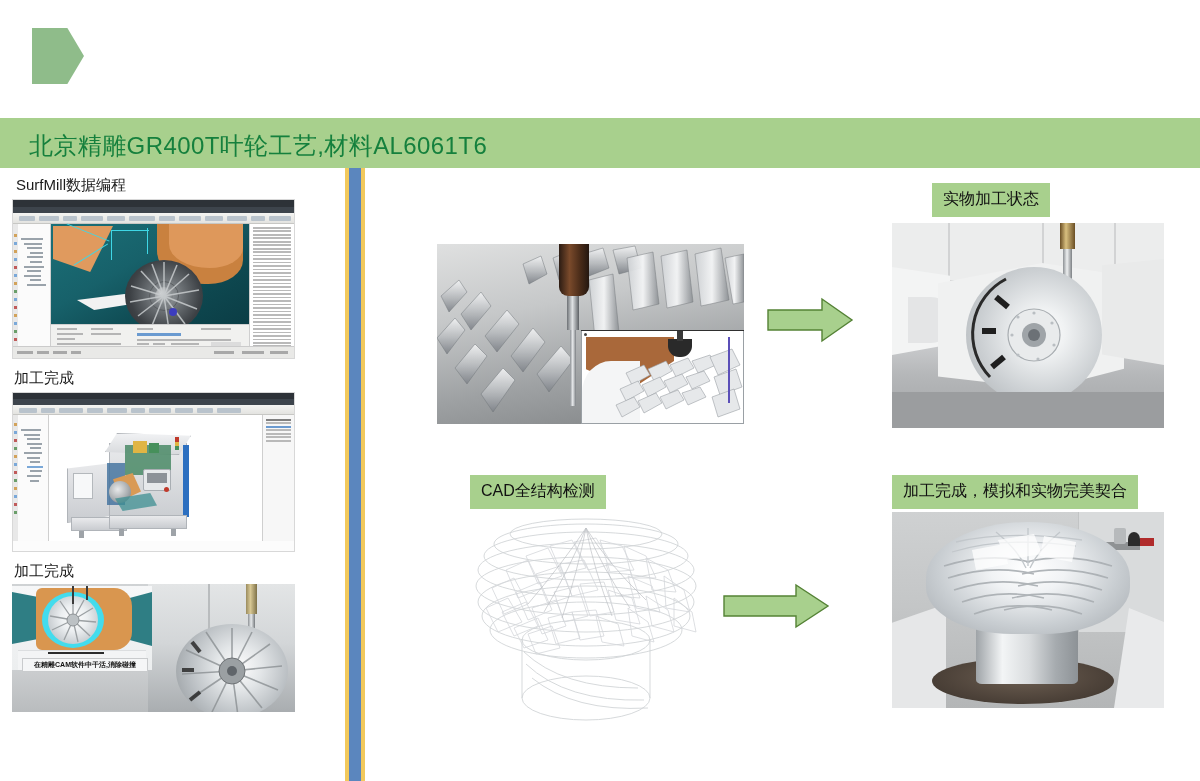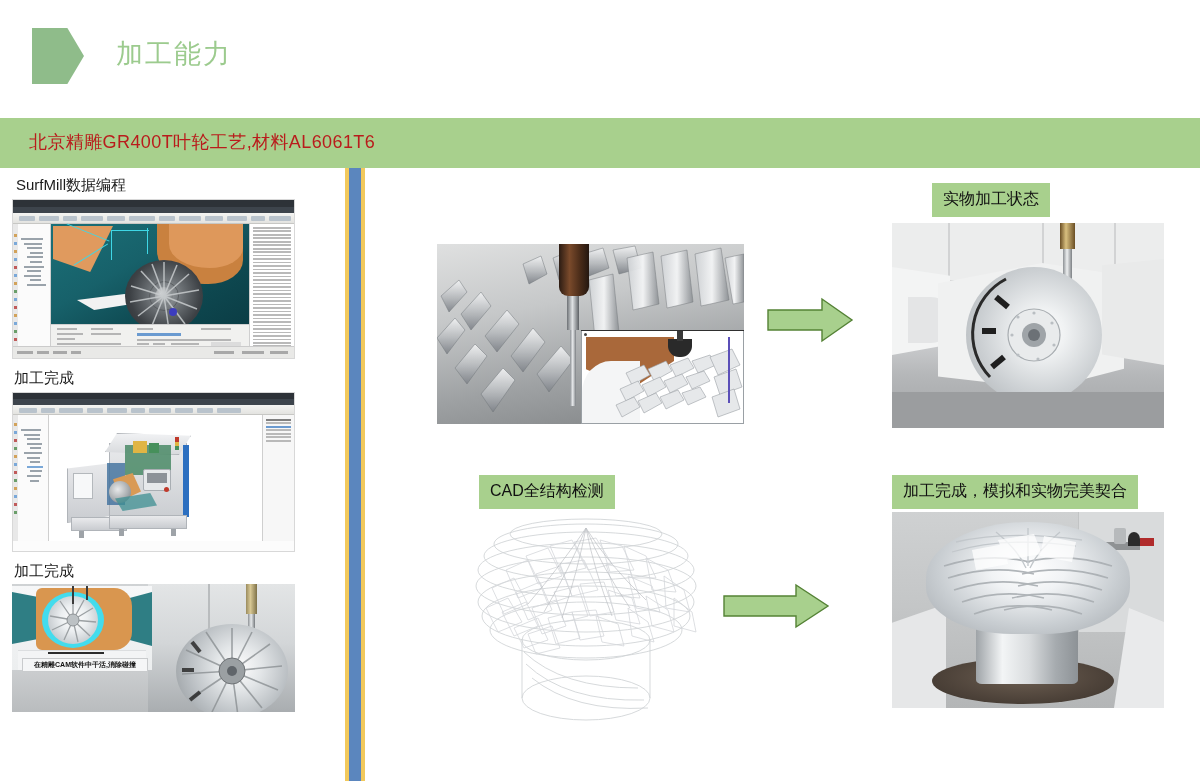--- a/index.html
+++ b/index.html
@@ -25,21 +25,21 @@
   }
 
   
   .title-band {
     position: absolute; left: 0; top: 118px;
     width: 1200px; height: 50px;
     background: #a8d08d;
   }
   .title-band-text {
     position: absolute; left: 29px; top: 130px;
-    font-size: 18px; color: #b91c1c; letter-spacing: 0.4px;
+    font-size: 24px; color: #15803d; letter-spacing: 0.4px;
     white-space: nowrap;
   }
 
   
   .divider {
     position: absolute; left: 345px; top: 168px;
     width: 20px; height: 613px;
     background: #f2c95c;
   }
   .divider-inner {
@@ -95,21 +95,20 @@
   .cam2 { background:#fcfcfc; }
   .machine-body { position:absolute; background: linear-gradient(180deg,#e9eaec,#c9ccd0); border:1px solid #b0b4b9; }
   svg.arrow-svg { position:absolute; display:block; }
 </style>
 </head>
 <body>
 
 <div id="page">
 
   <div class="header-chevron"></div>
-  <div class="header-title">加工能力</div>
 
   <div class="title-band"></div>
   <div class="title-band-text">北京精雕GR400T叶轮工艺,材料AL6061T6</div>
 
   <div class="divider">
     <div class="divider-inner"></div>
   </div>
 
   <div class="cap-plain" style="left:16px; top:176px;">SurfMill数据编程</div>
 
@@ -523,21 +522,21 @@
         </g>
       </svg>
       <div style="position:absolute;left:86px;top:8px;width:24px;height:18px;border-radius:0 0 11px 11px;background:#2a2a2a;"></div>
       <div style="position:absolute;left:95px;top:0;width:6px;height:10px;background:#3a3a3a;"></div>
       <div style="position:absolute;left:146px;top:6px;width:1.6px;height:66px;background:#5b4fb8;"></div>
       <div style="position:absolute;left:2px;top:2px;width:3px;height:3px;border-radius:50%;background:#444;"></div>
     </div>
     <div style="position:absolute;left:144px;top:86px;width:163px;height:1.4px;background:#2f2f2f;"></div>
   </div>
 
-  <div class="cap-green" style="left:470px; top:475px;margin-left:9px;">CAD全结构检测</div>
+  <div class="cap-green" style="left:470px; top:475px;">CAD全结构检测</div>
 
   <div class="imgbox" style="left:462px; top:512px; width:262px; height:232px;">
     <svg class="arrow-svg" width="262" height="232" style="left:0;top:0;">
       <g stroke="#cfd2d5" stroke-width="0.85" fill="none">
 
         <ellipse cx="124" cy="128" rx="64" ry="20"></ellipse>
         <ellipse cx="124" cy="186" rx="64" ry="22"></ellipse>
         <line x1="60" y1="128" x2="60" y2="186"></line>
         <line x1="188" y1="128" x2="188" y2="186"></line>
         <path d="M62 140 Q100 176 176 176"></path>

